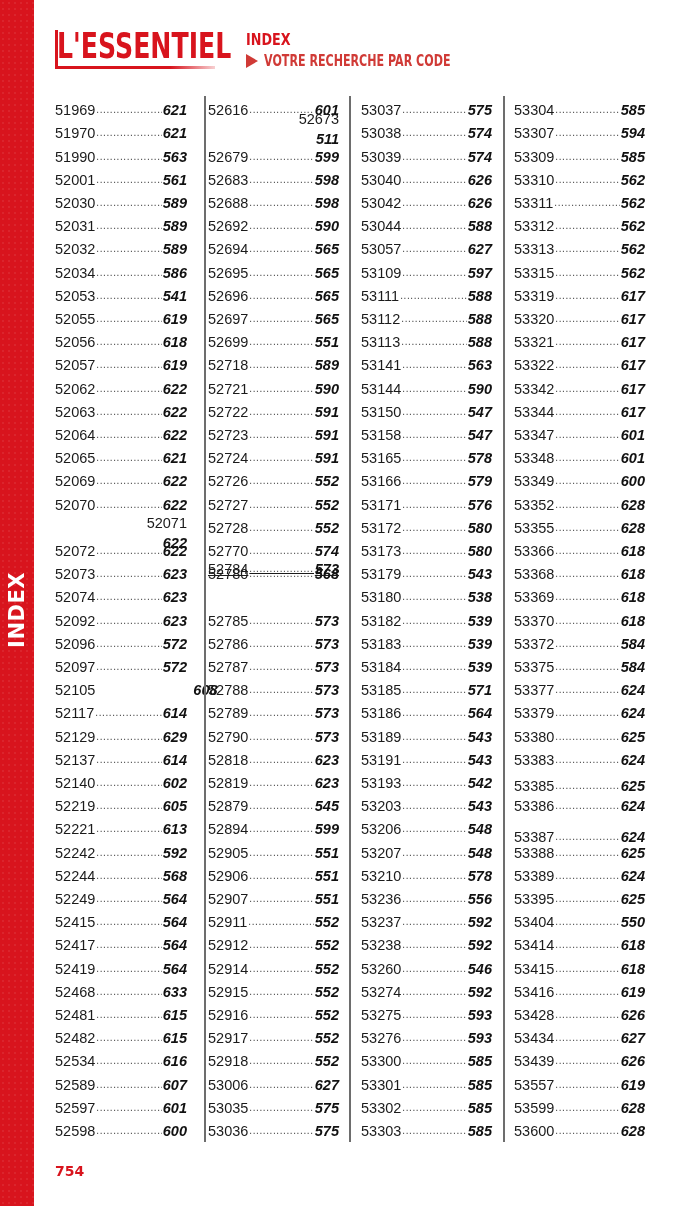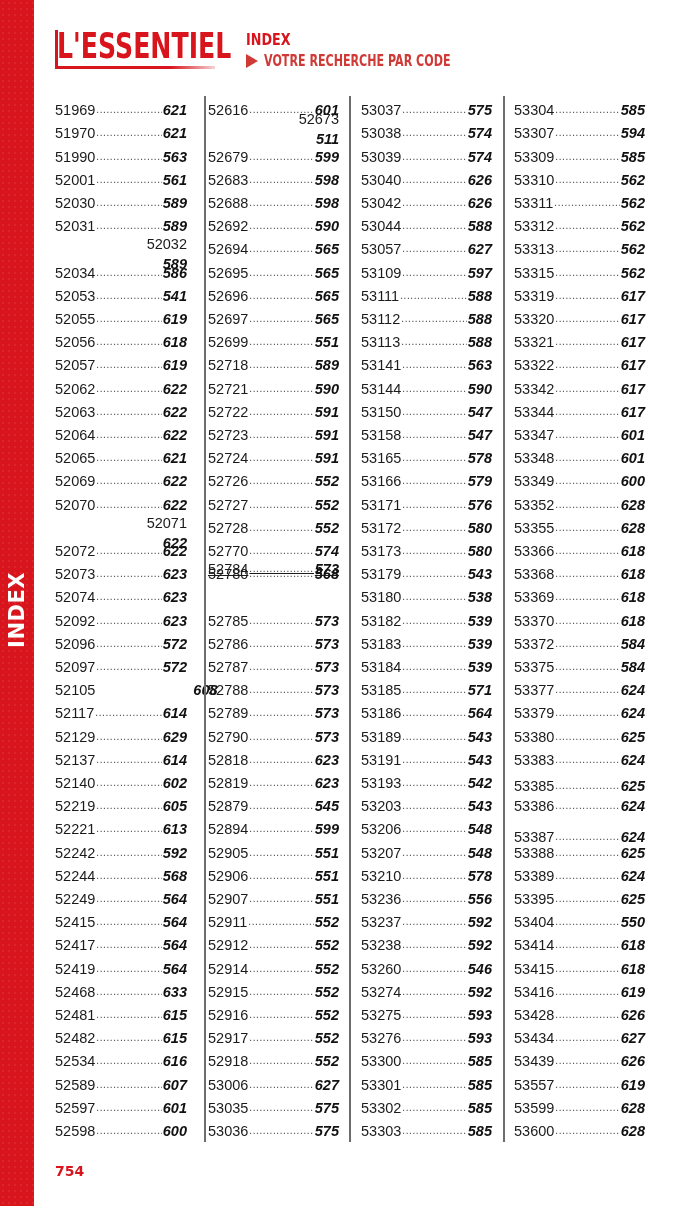--- a/index.html
+++ b/index.html
@@ -129,21 +129,21 @@
       <div class="row" style="top: 92.8px; width: 132px;">
         <span class="code">52030</span>
         <span class="dots">..........................................</span>
         <span class="page">589</span>
       </div>
       <div class="row" style="top: 116px; width: 132px;">
         <span class="code">52031</span>
         <span class="dots">..........................................</span>
         <span class="page">589</span>
       </div>
-      <div class="row" style="top: 139.2px; width: 132px; flex-direction: column;">
+      <div class="row" style="top: 139.2px; width: 132px;">
         <span class="code">52032</span>
         <span class="dots">..........................................</span>
         <span class="page">589</span>
       </div>
       <div class="row" style="top: 162.4px; width: 132px;">
         <span class="code">52034</span>
         <span class="dots">..........................................</span>
         <span class="page">586</span>
       </div>
       <div class="row" style="top: 185.6px; width: 132px;">

